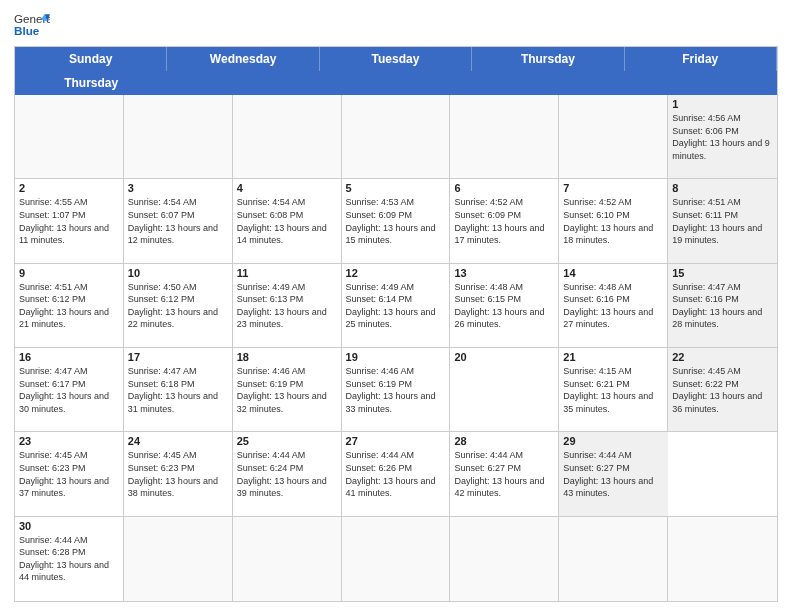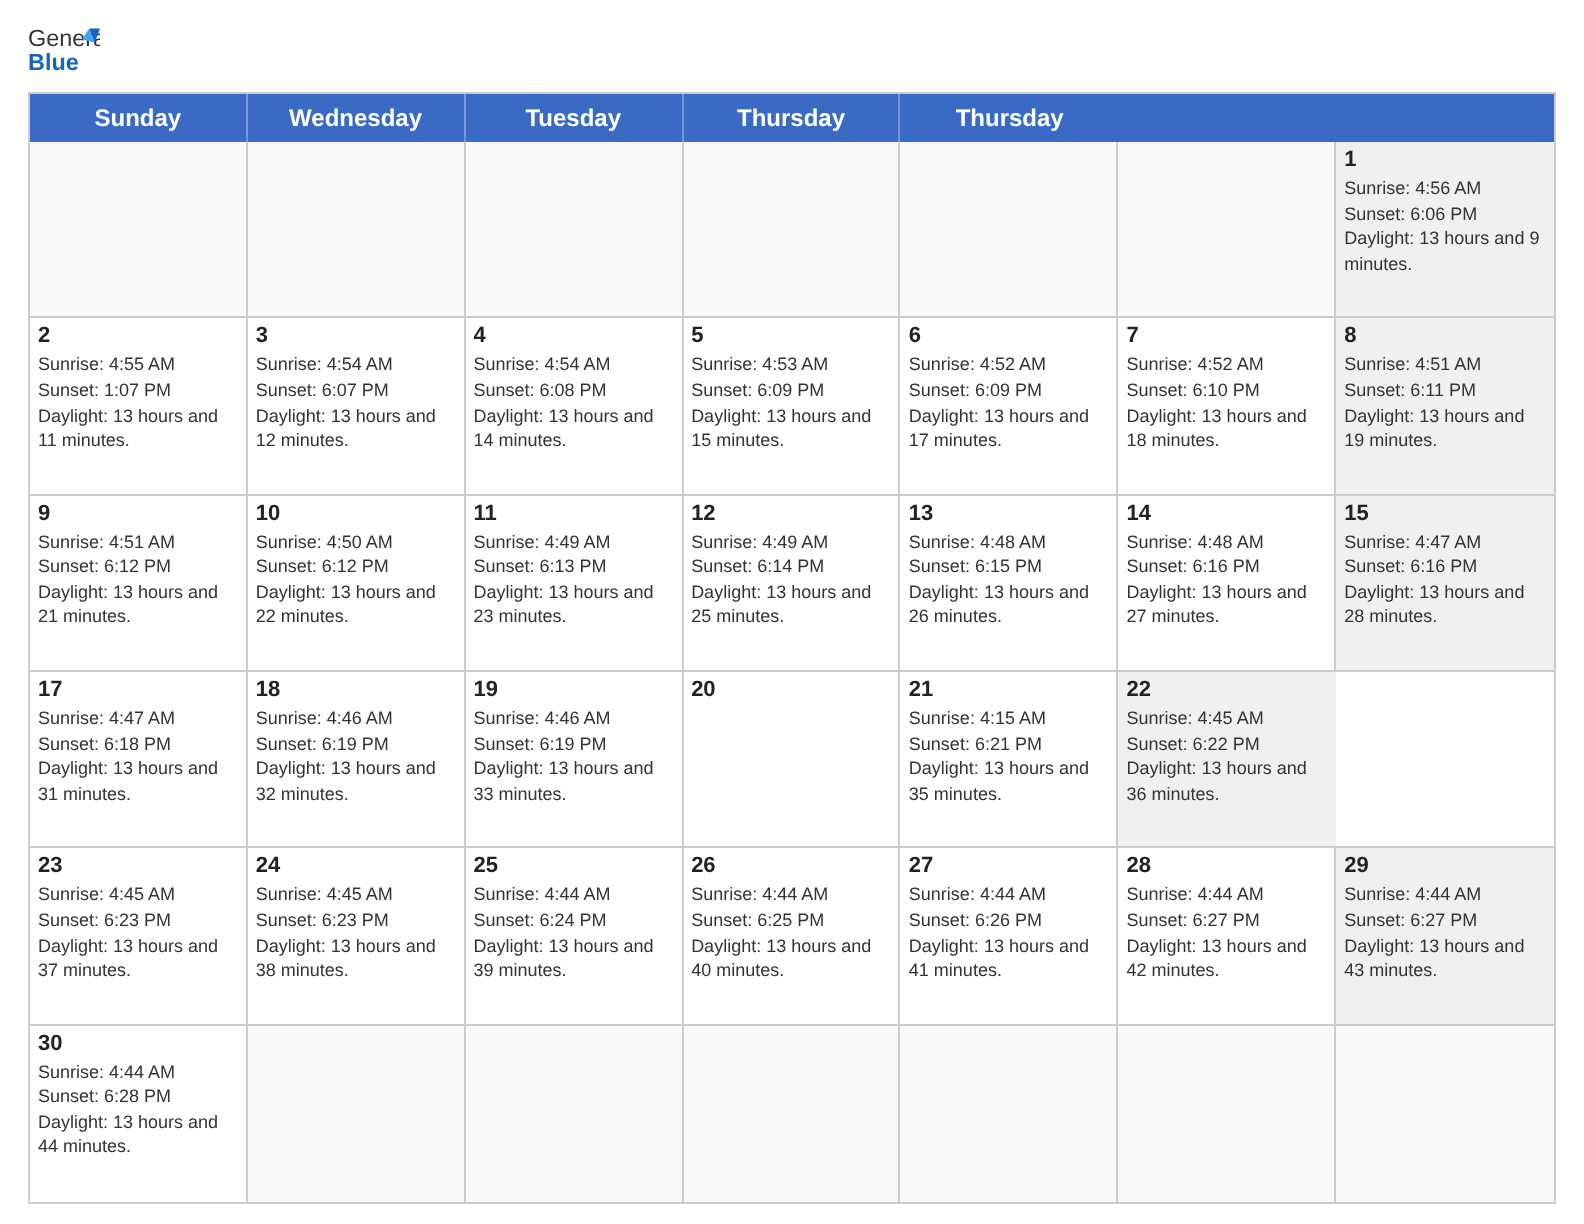--- a/index.html
+++ b/index.html
@@ -47,21 +47,21 @@
       color: #444;
     }
     .calendar {
       flex: 1;
       display: flex;
       flex-direction: column;
       border: 1px solid #ccc;
     }
     .cal-header {
       display: grid;
-      grid-template-columns: repeat(7, 1fr);
+      grid-template-columns: repeat(5, 1fr);
       background: #3a6bc4;
     }
     .cal-header-cell {
       color: white;
       font-size: 12px;
       font-weight: bold;
       text-align: center;
       padding: 5px 2px;
       border-right: 1px solid rgba(255,255,255,0.3);
     }
@@ -119,20 +119,21 @@
       <div class="subtitle"></div>
     </div>
   </div>
 
   <div class="calendar">
     <div class="cal-header">
     <div class="cal-header-cell">Sunday</div>
         <div class="cal-header-cell">Wednesday</div>
         <div class="cal-header-cell">Tuesday</div>
         <div class="cal-header-cell">Thursday</div>
+        <div class="cal-header-cell">Friday</div>
         <div class="cal-header-cell">Thursday</div>
       </div>
     <div class="cal-body">
     <div class="cal-row">
           <div class="cal-cell empty"></div>
           <div class="cal-cell empty"></div>
           <div class="cal-cell empty"></div>
           <div class="cal-cell empty"></div>
           <div class="cal-cell empty"></div>
           <div class="cal-cell empty"></div>
@@ -241,20 +242,27 @@
           <div class="cal-cell shaded">
             <span class="day-num">15</span>
             <div class="day-info">Sunrise: 4:47 AM
 Sunset: 6:16 PM
 Daylight: 13 hours
 and 28 minutes.</div>
           </div>
         </div>
         <div class="cal-row">
           <div class="cal-cell">
+            <span class="day-num">16</span>
+            <div class="day-info">Sunrise: 4:47 AM
+Sunset: 6:17 PM
+Daylight: 13 hours
+and 30 minutes.</div>
+          </div>
+          <div class="cal-cell">
             <span class="day-num">17</span>
             <div class="day-info">Sunrise: 4:47 AM
 Sunset: 6:18 PM
 Daylight: 13 hours
 and 31 minutes.</div>
           </div>
           <div class="cal-cell">
             <span class="day-num">18</span>
             <div class="day-info">Sunrise: 4:46 AM
 Sunset: 6:19 PM
@@ -300,27 +308,20 @@
 Sunset: 6:23 PM
 Daylight: 13 hours
 and 38 minutes.</div>
           </div>
           <div class="cal-cell">
             <span class="day-num">25</span>
             <div class="day-info">Sunrise: 4:44 AM
 Sunset: 6:24 PM
 Daylight: 13 hours
 and 39 minutes.</div>
-          </div>
-          <div class="cal-cell">
-            <span class="day-num">26</span>
-            <div class="day-info">Sunrise: 4:44 AM
-Sunset: 6:25 PM
-Daylight: 13 hours
-and 40 minutes.</div>
           </div>
           <div class="cal-cell">
             <span class="day-num">27</span>
             <div class="day-info">Sunrise: 4:44 AM
 Sunset: 6:26 PM
 Daylight: 13 hours
 and 41 minutes.</div>
           </div>
           <div class="cal-cell">
             <span class="day-num">28</span>

